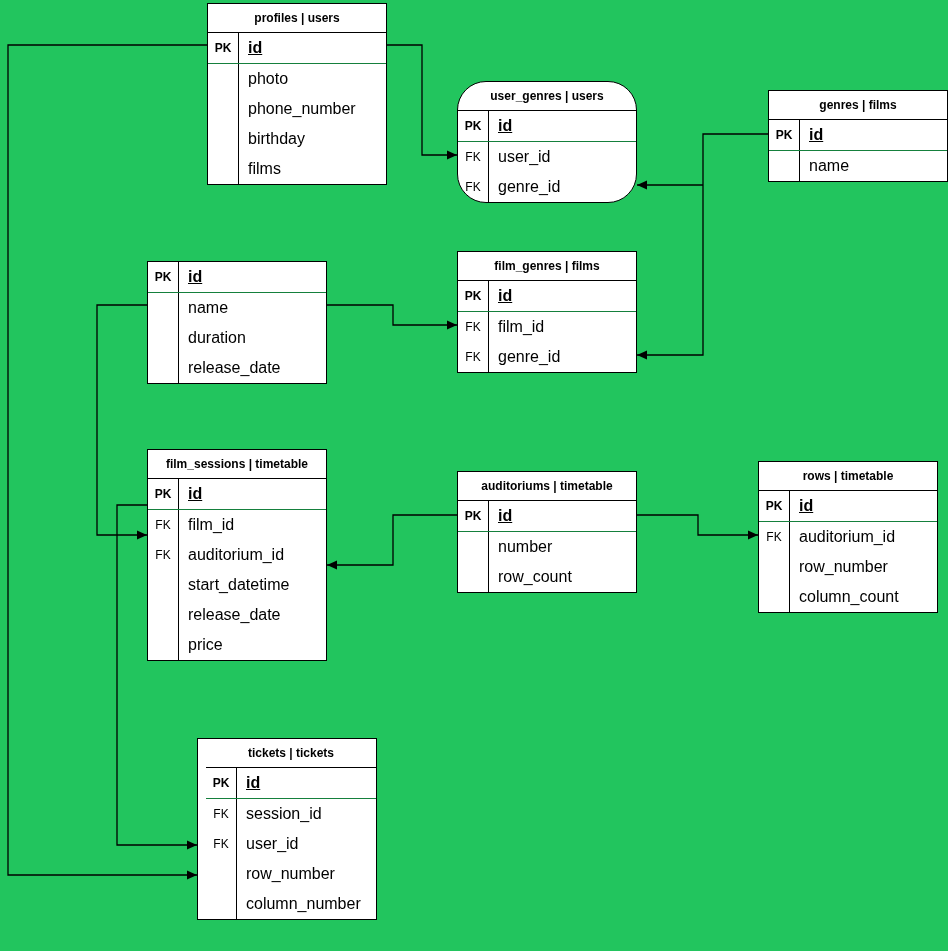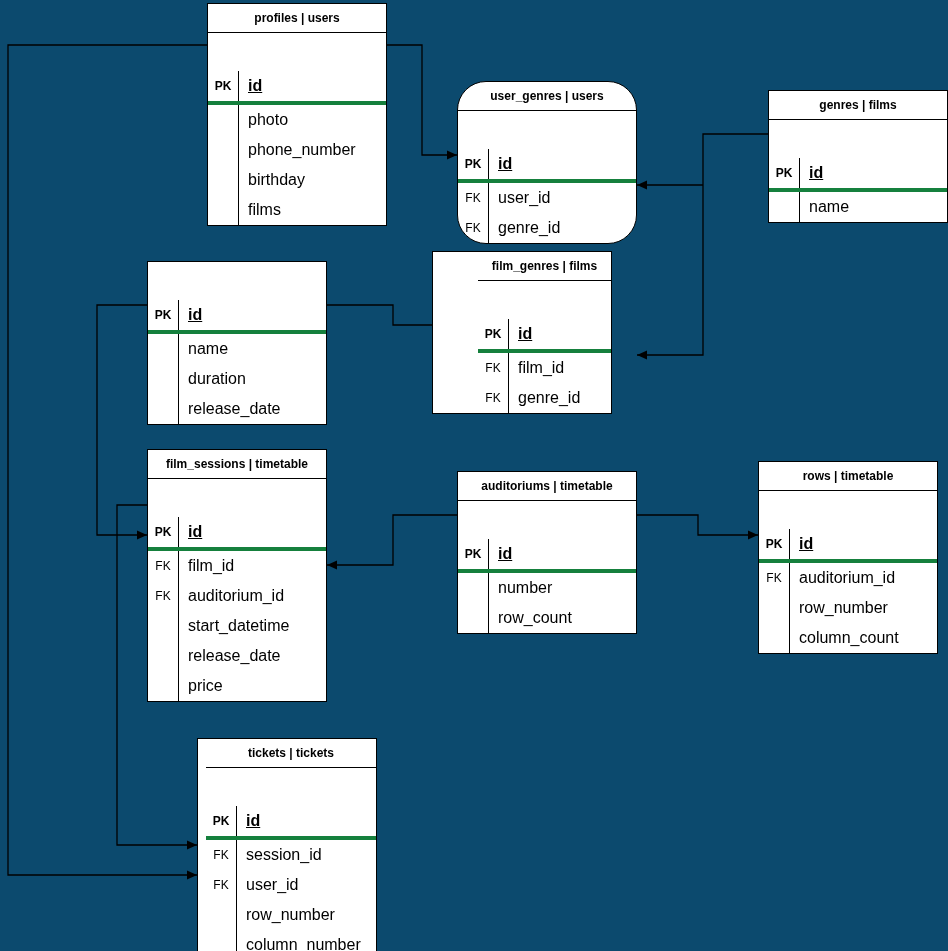--- a/index.html
+++ b/index.html
@@ -1,20 +1,20 @@
 <!DOCTYPE html>
 <html><head>
 <meta charset="utf-8">
 <style>
   html, body { margin: 0; padding: 0; background: #ffffff; }
   .canvas {
     position: relative;
     width: 948px;
     height: 951px;
-    background: #0c4a6e;
+    background: #22c55e;
     font-family: "Liberation Sans", sans-serif;
     overflow: hidden;
   }
   svg.connector-layer {
     position: absolute;
     left: 0; top: 0;
     width: 948px; height: 951px;
   }
   .connector { fill: none; stroke: #000000; stroke-width: 1.3; }
   .entity {
@@ -29,21 +29,21 @@
     line-height: 28px;
     border-bottom: 1px solid #000000;
     text-align: center;
     font-weight: bold;
     font-size: 12px;
     color: #000000;
     white-space: nowrap;
     overflow: hidden;
   }
   .entity-row { display: flex; height: 30px; }
-  .entity-row.pk-row { border-bottom: 4px solid #15803d; margin-top: 38px; }
+  .entity-row.pk-row { border-bottom: 1px solid #15803d; }
   .key-cell {
     flex: 0 0 30px;
     width: 30px;
     border-right: 1px solid #000000;
     display: flex;
     align-items: center;
     justify-content: center;
     font-size: 12px;
     color: #000000;
   }
@@ -145,21 +145,21 @@
     <div class="entity-row">
       <span class="key-cell"></span>
       <span class="field-cell">duration</span>
     </div>
     <div class="entity-row">
       <span class="key-cell"></span>
       <span class="field-cell">release_date</span>
     </div>
   </div>
 
-  <div class="entity" style="left:432px;top:251px;padding-left:45px;">
+  <div class="entity" style="left:457px;top:251px;">
     <div class="entity-title">film_genres | films</div>
     <div class="entity-row pk-row">
       <span class="key-cell bold">PK</span>
       <span class="field-cell">id</span>
     </div>
     <div class="entity-row">
       <span class="key-cell">FK</span>
       <span class="field-cell">film_id</span>
     </div>
     <div class="entity-row">

